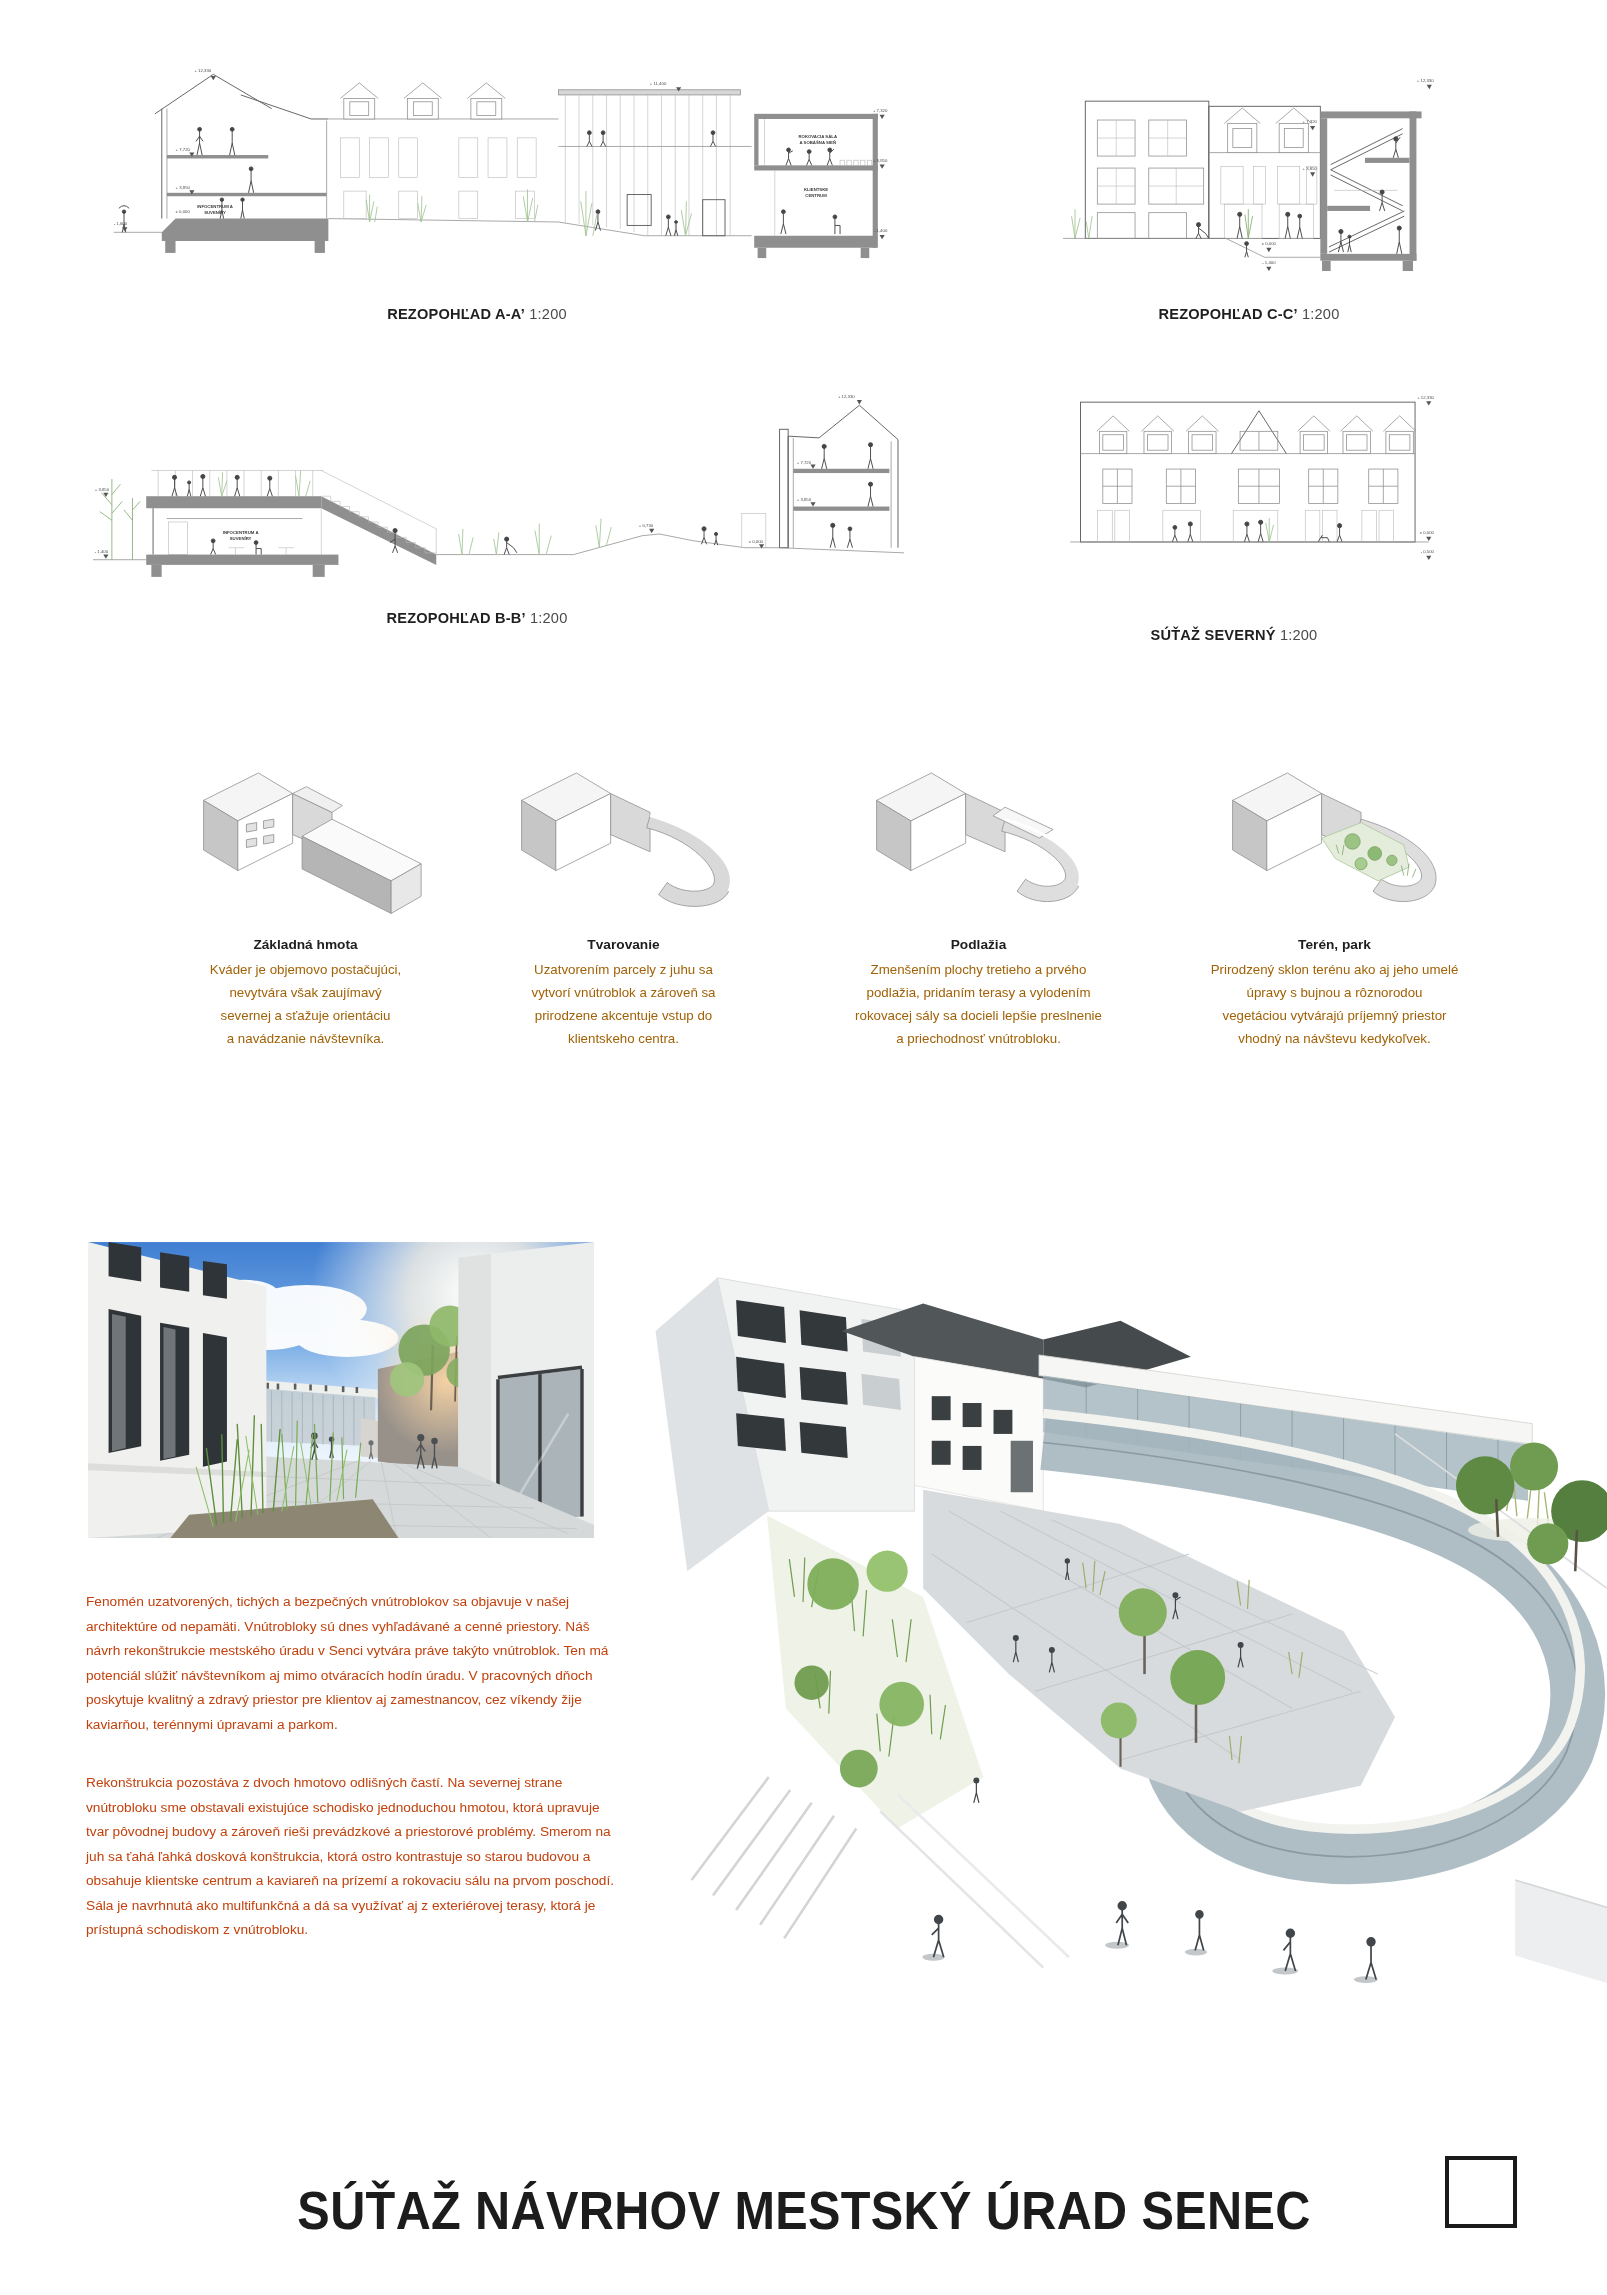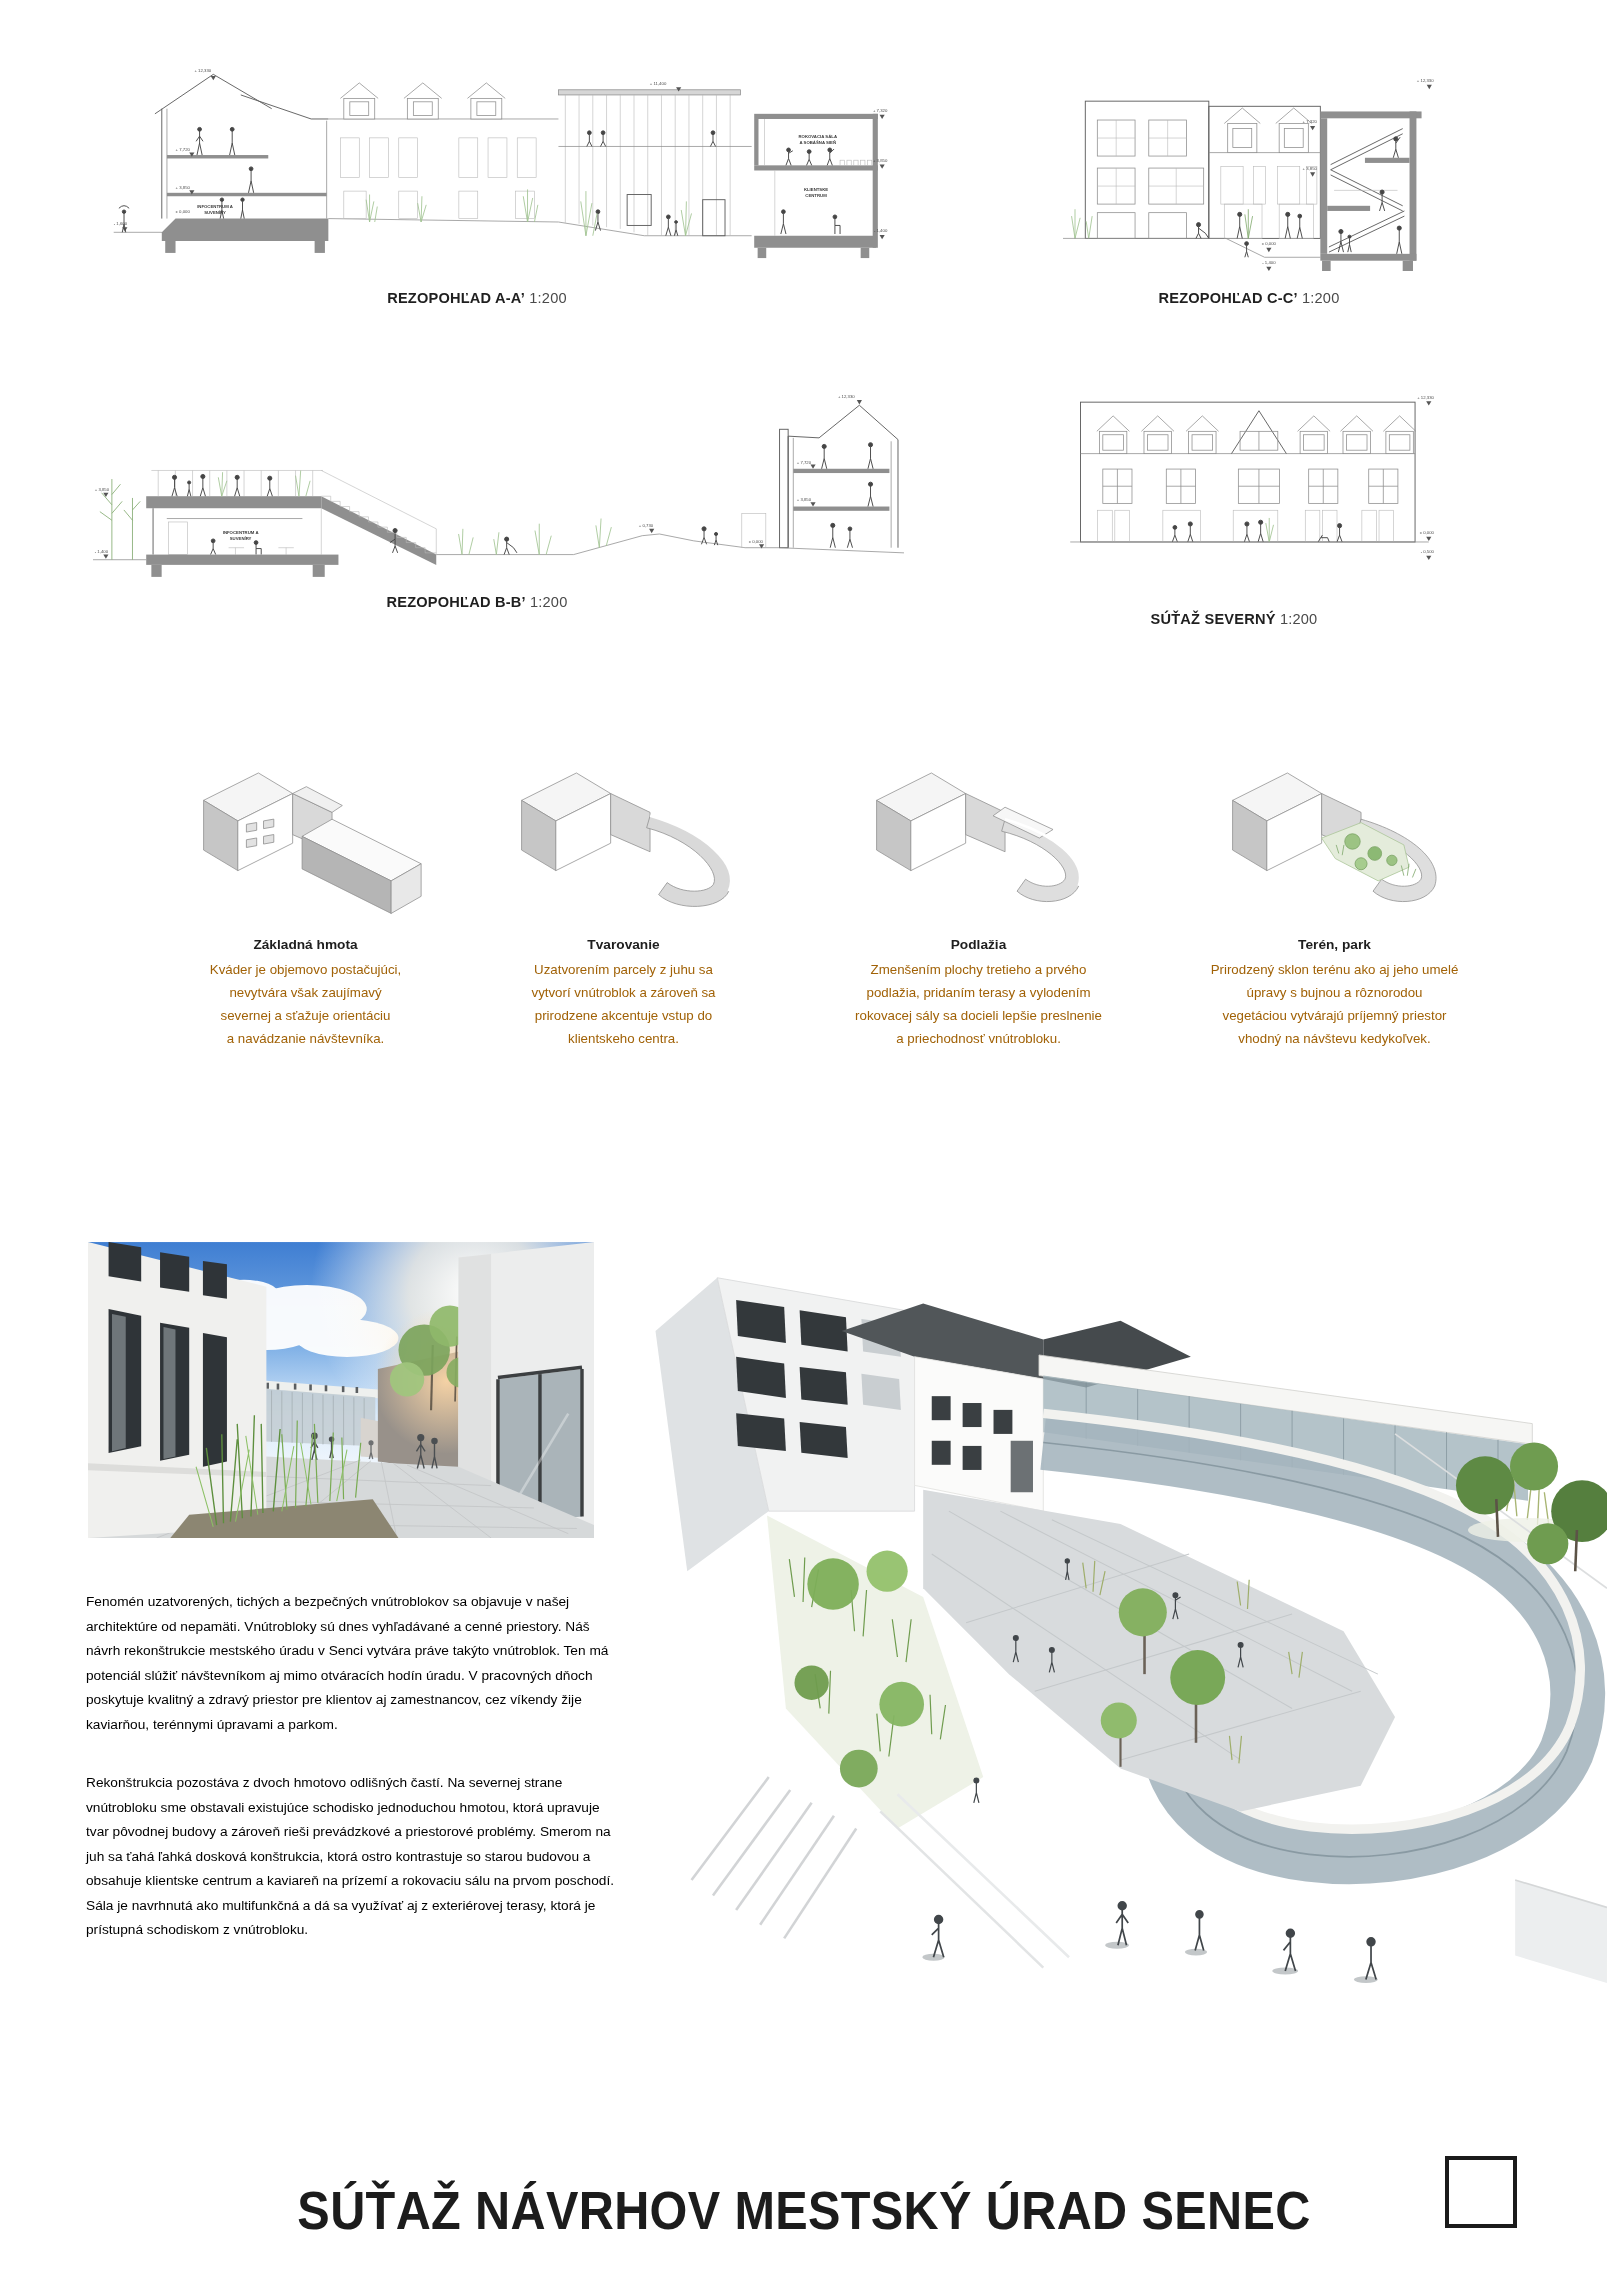--- a/index.html
+++ b/index.html
@@ -1,26 +1,26 @@
 <!DOCTYPE html>
 <html style="font-size:13.7px"><head>
 <meta charset="utf-8">
 <style>
   html,body{margin:0;padding:0;background:#ffffff;}
   .board{position:relative;width:1607px;height:2295px;background:#ffffff;overflow:hidden;
          font-family:"Liberation Sans",sans-serif;color:#2b2b2b;}
   .abs{position:absolute;}
   .dlabel{position:absolute;transform:translateX(-50%);white-space:nowrap;
-          font-size:14.6px;color:#4a4a4a;letter-spacing:0.2px;}
+          font-size:14.6px;color:#4a4a4a;letter-spacing:0.2px;margin-top:16px;}
   .dlabel b{color:#1f1f1f;font-weight:700;}
   .cap{position:absolute;width:319px;text-align:center;}
   .cap .t{font-weight:700;font-size:13.7px;color:#1e1e1e;margin-bottom:6px;}
   .cap .l{font-size:13.3px;line-height:23px;color:#a16207;}
   .bodytext{position:absolute;left:86px;top:1590px;width:536px;}
-  .bodytext p{margin:0 0 34px 0;font-size:13.7px;line-height:24.5px;color:#000000;}
+  .bodytext p{margin:0 0 34px 0;font-size:13.7px;line-height:24.5px;color:#c2410c;}
   .footer-title{position:absolute;left:804px;top:2179px;transform:translateX(-50%) scaleX(.9);
                 transform-origin:center top;font-size:54px;font-weight:700;color:#1c1c1c;
                 white-space:nowrap;letter-spacing:0.4px;}
   .logo-square{position:absolute;left:1445px;top:2156px;width:64px;height:64px;
                border:4.3px solid #1a1a1a;background:#ffffff;}
   svg text{font-family:"Liberation Sans",sans-serif;fill:#4c4c4c;}
   svg .lv{font-size:5px;}
   svg .rm{font-size:5px;font-weight:700;fill:#3a3a3a;}
   svg .ln{stroke:#8f8f8f;stroke-width:.9;fill:none;}
   svg .lt{stroke:#b9b9b9;stroke-width:.7;fill:none;}

